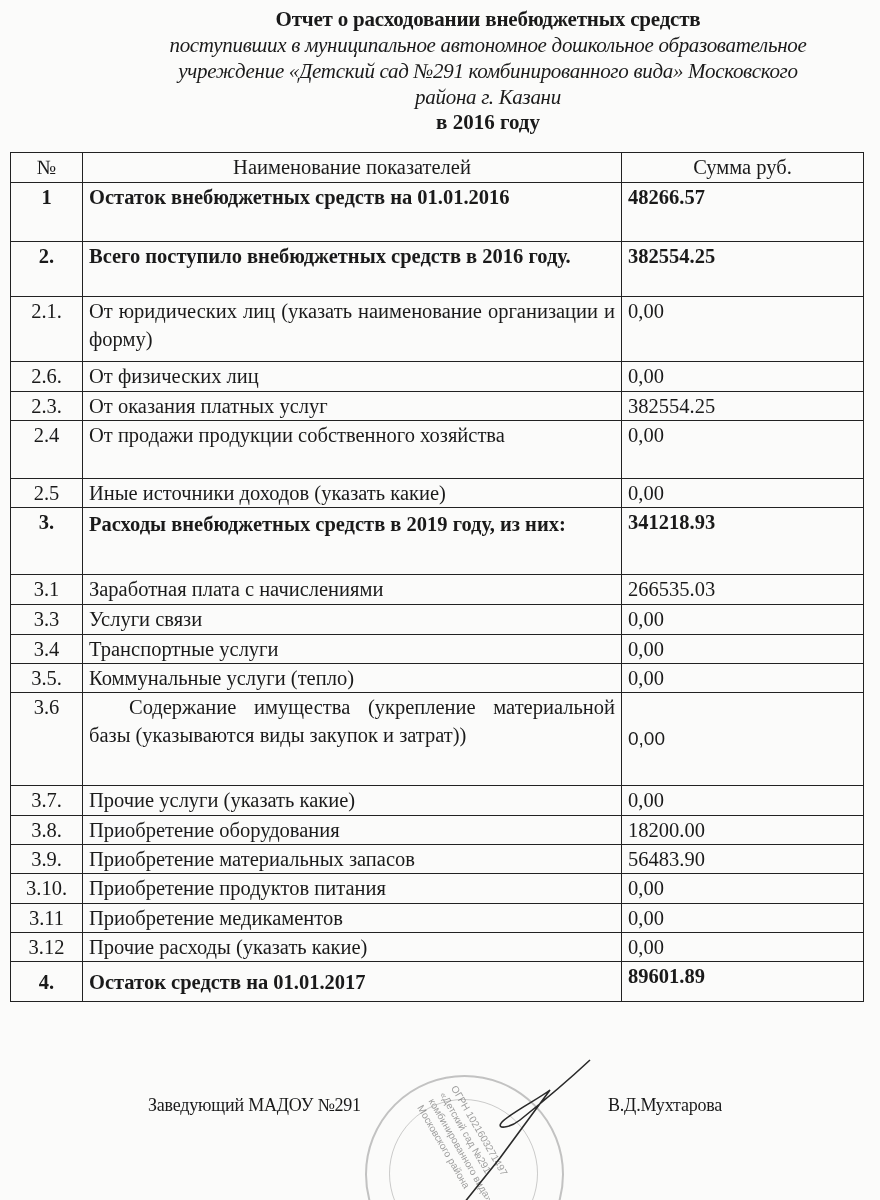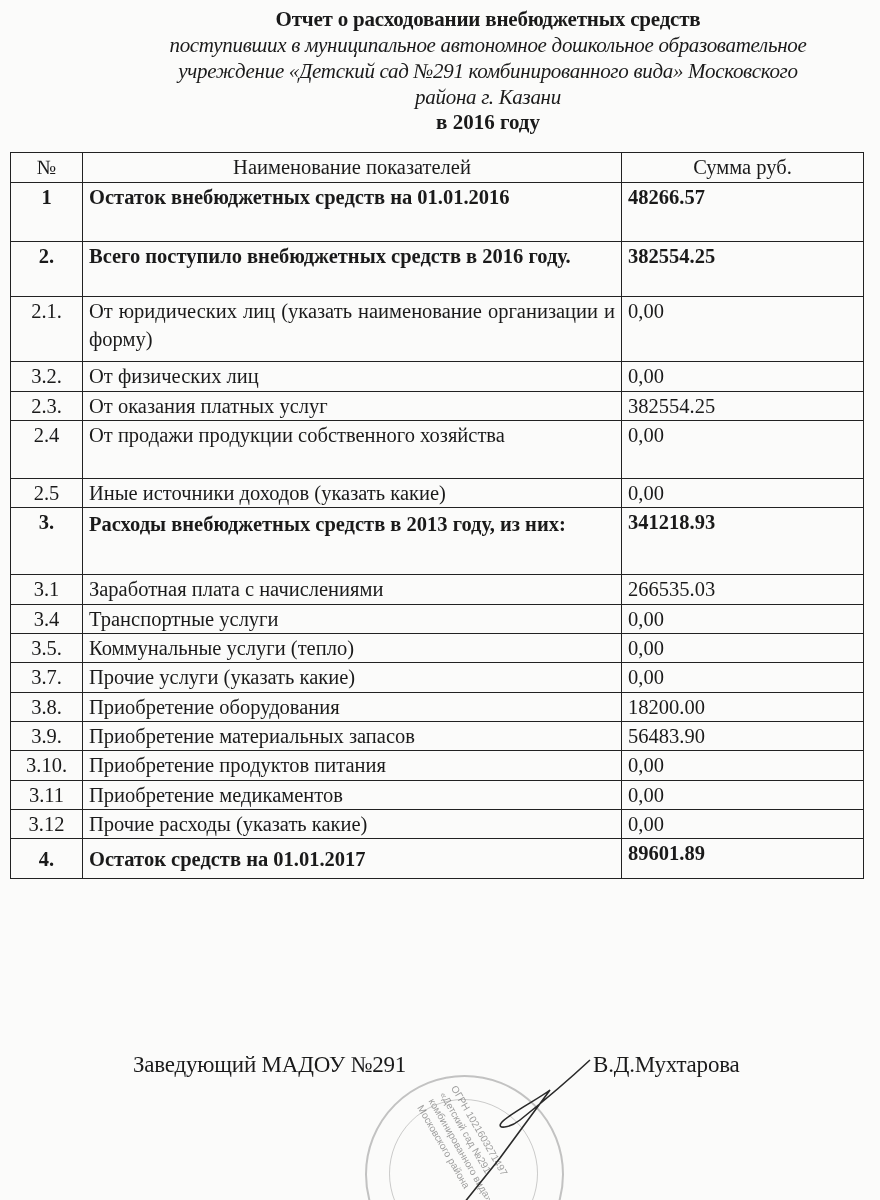--- a/index.html
+++ b/index.html
@@ -17,21 +17,21 @@
   }
   table.report td, table.report th {
     border:1.5px solid #222; vertical-align:top; padding:0 6px; line-height:28px;
   }
   table.report th { font-weight:normal; text-align:center; height:29px; }
   .c-num { width:59px; text-align:center; }
   .c-name { width:526px; text-align:justify; text-align-last:left; }
   .c-sum { text-align:left; }
   tr.bold td { font-weight:bold; }
   .sig {
-    position:absolute; top:1052px; font-size:23px; letter-spacing:-0.2px;
+    position:absolute; top:1095px; font-size:18px; letter-spacing:-0.2px;margin-left:15px;
   }
   .stamp {
     position:absolute; left:365px; top:1075px; width:195px; height:195px;
     border:2px solid rgba(90,90,90,0.35); border-radius:50%;
   }
   .stamp-inner {
     position:absolute; left:22px; top:22px; width:147px; height:147px;
     border:1.5px solid rgba(90,90,90,0.3); border-radius:50%;
   }
   .stamp-text {
@@ -69,58 +69,68 @@
       <td class="c-num">2.</td>
       <td class="c-name">Всего поступило внебюджетных средств в 2016 году.</td>
       <td class="c-sum">382554.25</td>
     </tr>
     <tr style="height:65px">
       <td class="c-num">2.1.</td>
       <td class="c-name">От юридических лиц (указать наименование организации и форму)</td>
       <td class="c-sum">0,00</td>
     </tr>
     <tr style="height:30px">
-      <td class="c-num">3.2.</td>
+      <td class="c-num">2.6.</td>
       <td class="c-name">От физических лиц</td>
       <td class="c-sum">0,00</td>
     </tr>
     <tr style="height:29px">
       <td class="c-num">2.3.</td>
       <td class="c-name">От оказания платных услуг</td>
       <td class="c-sum">382554.25</td>
     </tr>
     <tr style="height:58px">
       <td class="c-num">2.4</td>
       <td class="c-name">От продажи продукции собственного хозяйства</td>
       <td class="c-sum">0,00</td>
     </tr>
     <tr style="height:28px">
       <td class="c-num">2.5</td>
       <td class="c-name">Иные источники доходов (указать какие)</td>
       <td class="c-sum">0,00</td>
     </tr>
     <tr class="bold" style="height:67px">
       <td class="c-num">3.</td>
-      <td class="c-name" style="line-height:32px">Расходы внебюджетных средств в 2013 году, из них:</td>
+      <td class="c-name" style="line-height:32px">Расходы внебюджетных средств в 2019 году, из них:</td>
       <td class="c-sum">341218.93</td>
     </tr>
     <tr style="height:30px">
       <td class="c-num">3.1</td>
       <td class="c-name">Заработная плата с начислениями</td>
       <td class="c-sum">266535.03</td>
+    </tr>
+    <tr style="height:30px">
+      <td class="c-num">3.3</td>
+      <td class="c-name">Услуги связи</td>
+      <td class="c-sum">0,00</td>
     </tr>
     <tr style="height:29px">
       <td class="c-num">3.4</td>
       <td class="c-name">Транспортные услуги</td>
       <td class="c-sum">0,00</td>
     </tr>
     <tr style="height:29px">
       <td class="c-num">3.5.</td>
       <td class="c-name">Коммунальные услуги (тепло)</td>
       <td class="c-sum">0,00</td>
+    </tr>
+    <tr style="height:93px">
+      <td class="c-num">3.6</td>
+      <td class="c-name" style="text-indent:40px">Содержание имущества (укрепление материальной базы (указываются виды закупок и затрат))</td>
+      <td class="c-sum" style="vertical-align:middle;font-family:'Liberation Sans',sans-serif;font-size:19px">0,00</td>
     </tr>
     <tr style="height:30px">
       <td class="c-num">3.7.</td>
       <td class="c-name">Прочие услуги (указать какие)</td>
       <td class="c-sum">0,00</td>
     </tr>
     <tr style="height:29px">
       <td class="c-num">3.8.</td>
       <td class="c-name">Приобретение оборудования</td>
       <td class="c-sum">18200.00</td>

